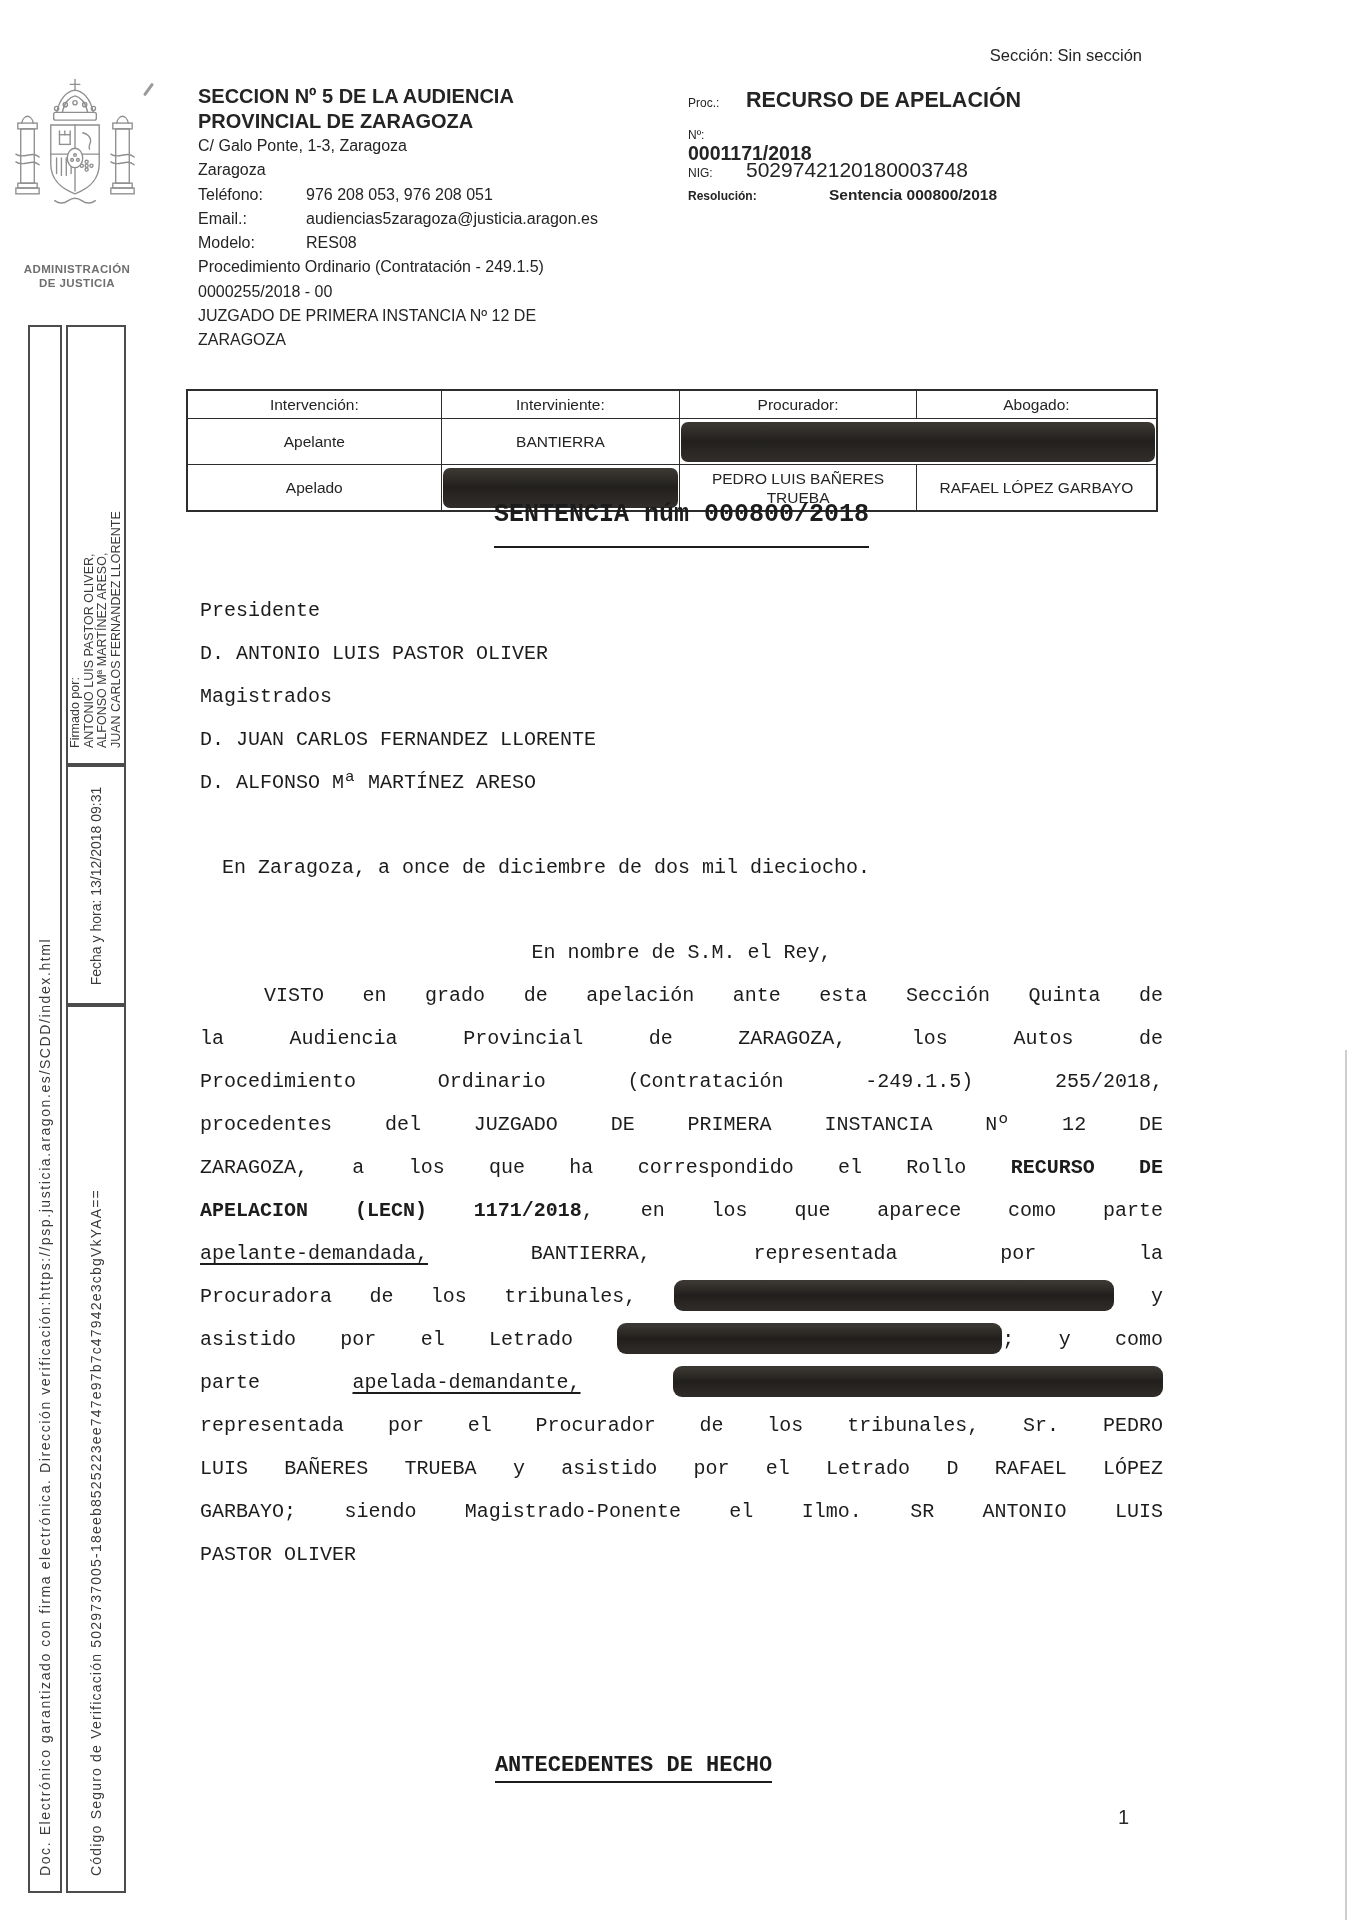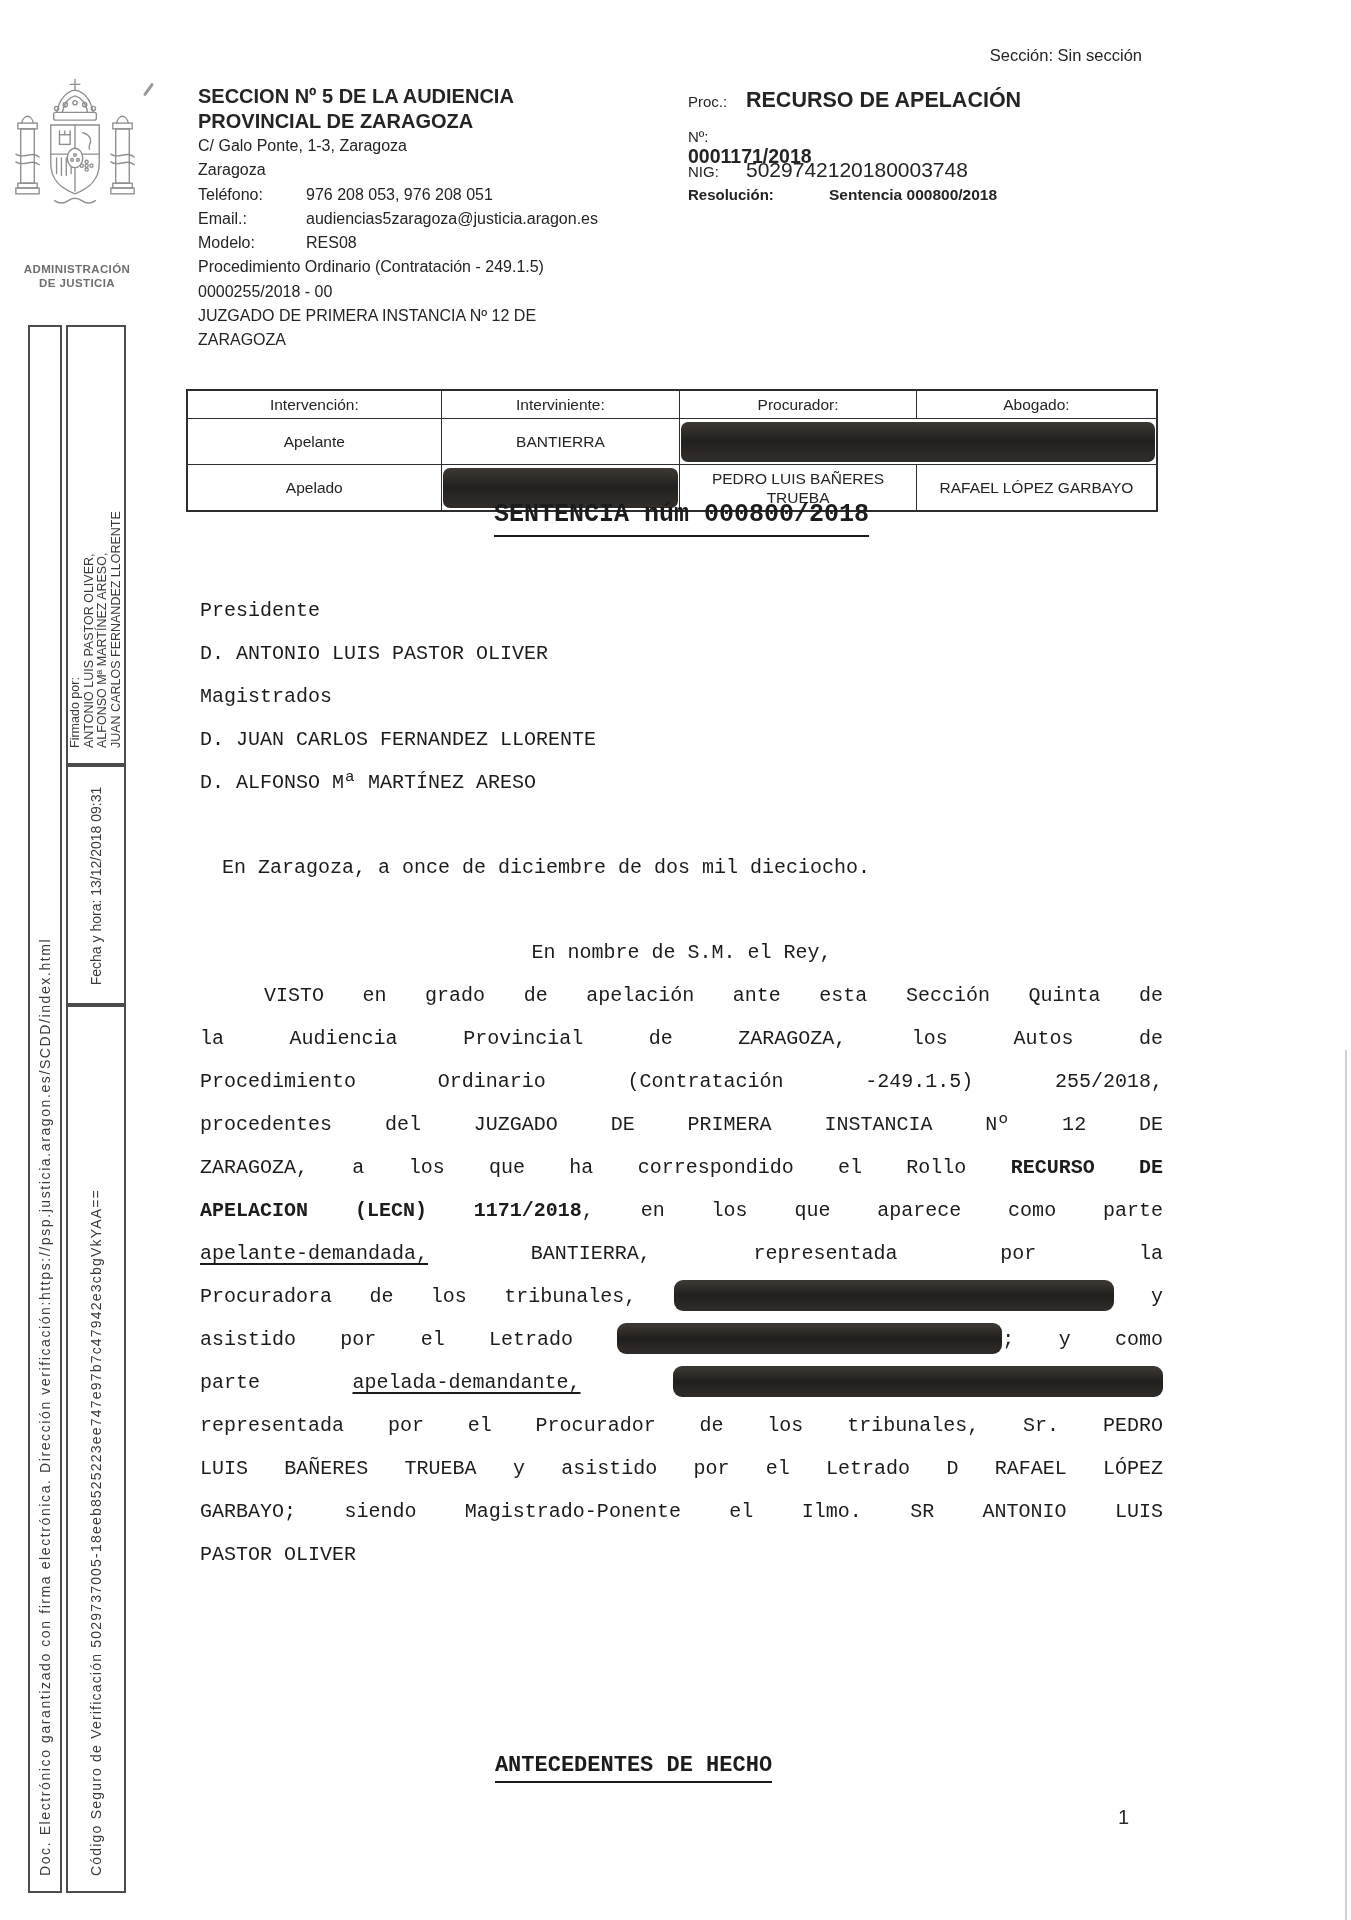--- a/index.html
+++ b/index.html
@@ -31,21 +31,21 @@
   
   .hdr-left{position:absolute;left:198px;top:84px;width:470px;font-size:16px;line-height:24.3px;color:#242424;}
   .hdr-left .court{font-size:20px;font-weight:bold;line-height:25px;}
   .hl-row{display:flex;}
   .hl-row .lbl{width:108px;flex:none;}
 
   
   .hdr-right{position:absolute;left:560px;top:44px;width:586px;color:#242424;}
   .hr-sec{position:absolute;top:2px;right:4px;font-size:16.5px;}
   .hr-row{position:absolute;left:128px;display:flex;align-items:baseline;}
-  .hr-row .lbl{flex:none;font-size:15px;}
+  .hr-row .lbl{flex:none;font-size:12px;}
   .lbl-sm{width:58px;}
   .lbl-lg{width:141px;}
   .hr-proc{top:44px;}  .hr-proc .val{font-size:21.5px;font-weight:bold;}
   .hr-num{top:84px;flex-direction:column;}   .hr-num .val{font-size:19.5px;font-weight:bold;}
   .hr-nig{top:114px;}  .hr-nig .val{font-size:21px;}
   .hr-res{top:142px;font-weight:bold;}  .hr-res .val{font-size:15.5px;}
 
   
   table.parties{position:absolute;left:186px;top:373px;width:972px;border-collapse:collapse;
                 font-size:15.5px;color:#242424;table-layout:fixed;border:2.5px solid #2d2d2d;margin-top:16px;}
@@ -55,21 +55,21 @@
   table.parties td{height:43px;}
   .cell-redact{height:40px;margin:0 -3px;border-radius:7px;
                background:linear-gradient(180deg,#3a3631 6%,#22201e 48%,#302c29 94%);}
 
   
   .doc{position:absolute;left:200px;top:498px;width:963px;font-family:"Liberation Mono","DejaVu Sans Mono",monospace;
        font-size:20px;color:#1c1c1c;}
   .doc .line{height:43px;line-height:43px;white-space:nowrap;}
   .jline{white-space:normal;text-align:justify;text-align-last:justify;}
   .doc .title{height:34px;line-height:34px;text-align:center;font-weight:bold;font-size:25px;}
-  .doc .title span{border-bottom:2.5px solid #1c1c1c;padding-bottom:6px;}
+  .doc .title span{border-bottom:2.5px solid #1c1c1c;padding-bottom:17px;}
   .center{text-align:center;}
   .sp{width:100%;}
   .b{font-weight:bold;}
   .u{text-decoration:underline;text-underline-offset:4px;}
   .ind64{text-indent:64px;}
   .ind22{text-indent:22px;font-family:Liberation Mono, monospace;}
   .redact-bar{display:inline-block;height:31px;vertical-align:-9px;border-radius:9px;
               background:linear-gradient(180deg,#3a3631 8%,#211f1d 50%,#2e2a27 92%);}
   .w440{width:440px;} .w385{width:385px;} .w490{width:490px;}
   .nowrap{white-space:nowrap;}

